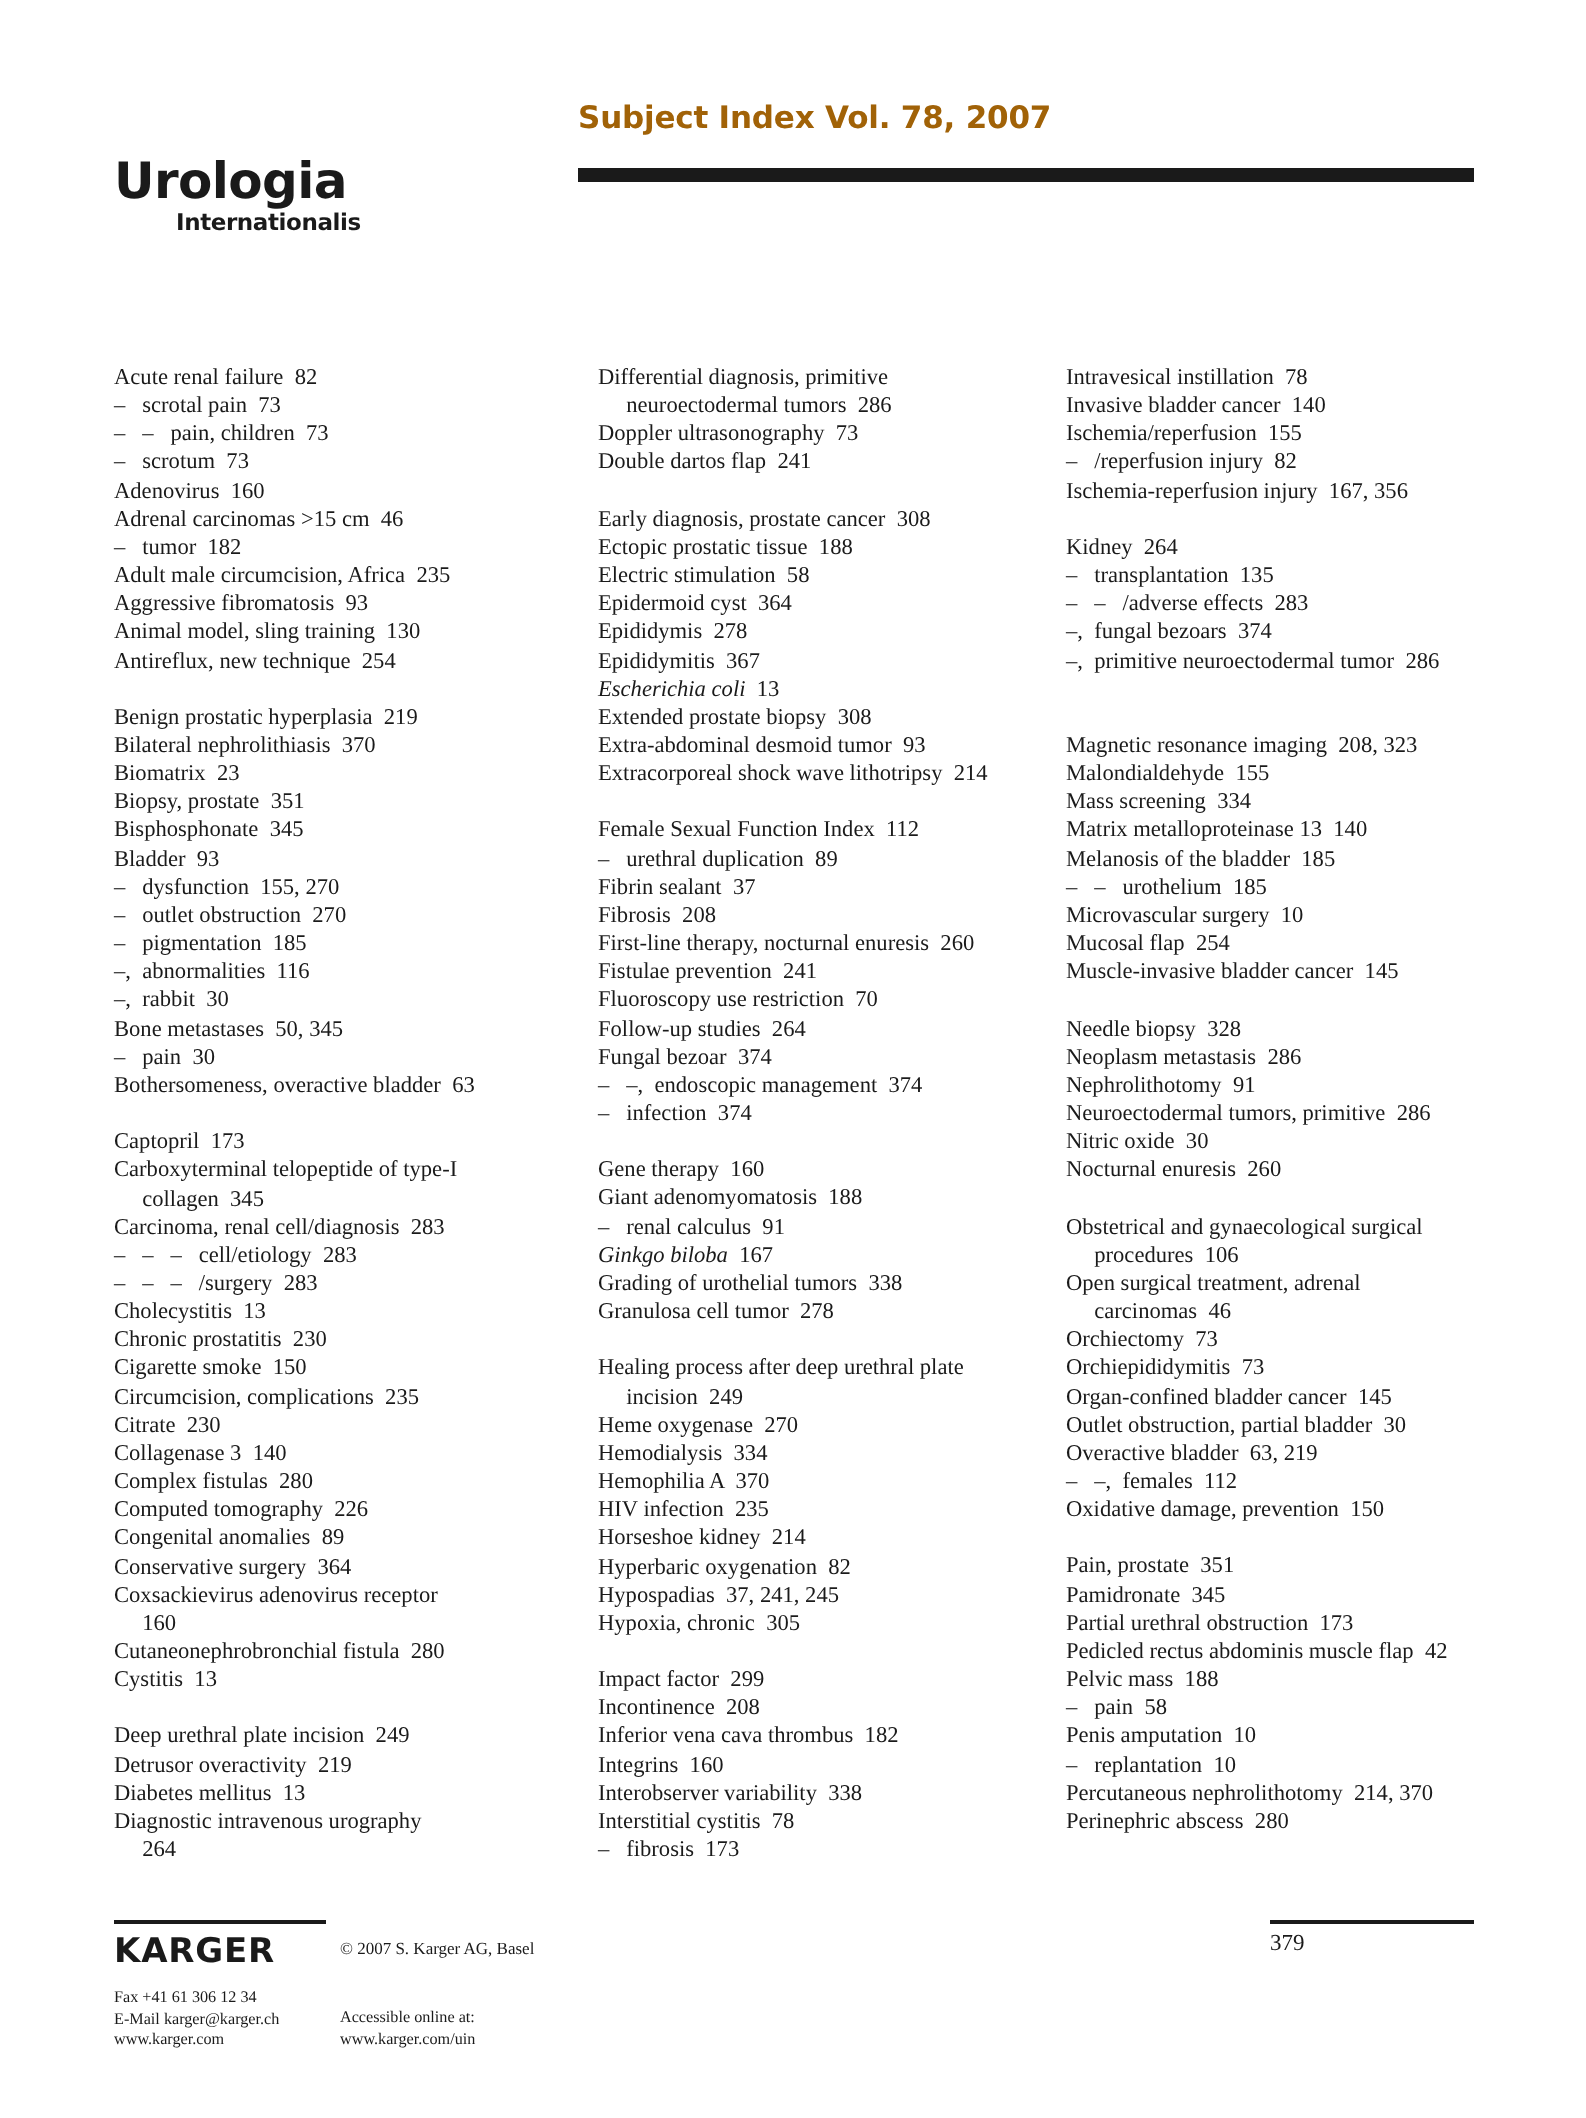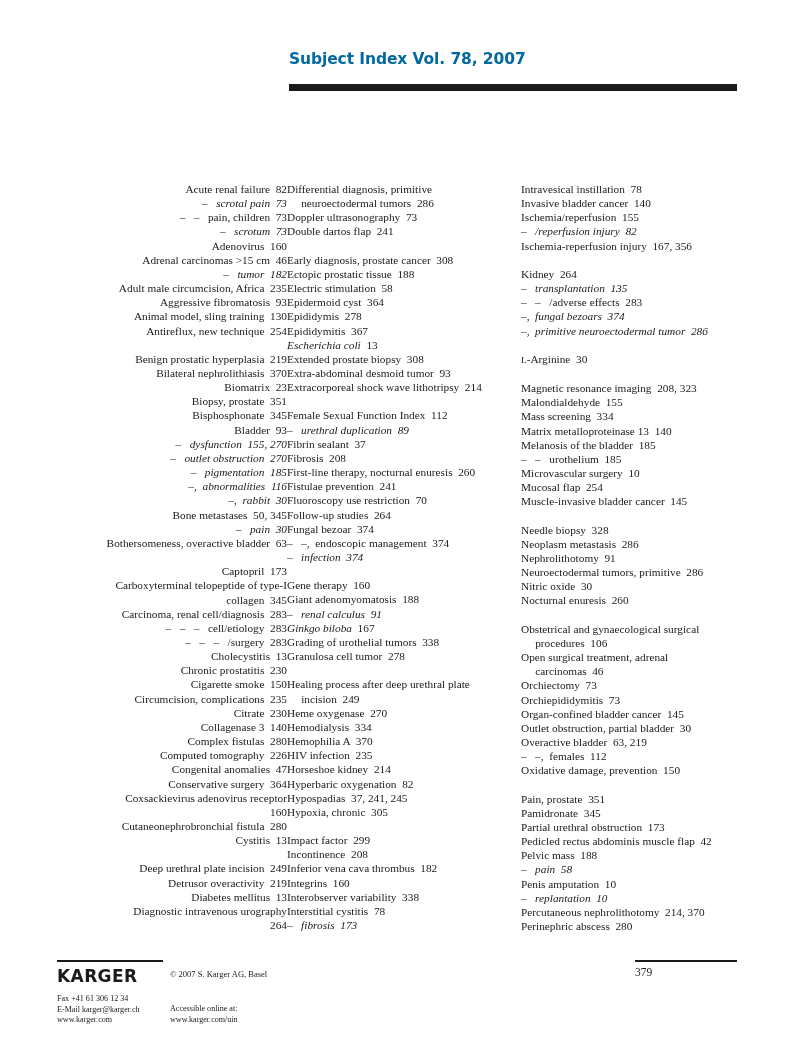--- a/index.html
+++ b/index.html
@@ -53,21 +53,21 @@
     line-height: 1;
   }
   .index-title {
     position: absolute;
     left: 289px;
     top: 50px;
     font-family: "DejaVu Sans", sans-serif;
     font-weight: bold;
     font-size: 15.5px;
     letter-spacing: -0.1px;
-    color: #0369a1;
+    color: #a16207;
   }
   .title-rule {
     position: absolute;
     left: 289px;
     top: 84px;
     width: 448px;
     height: 7px;
     background: #1a1a1a;
   }
 
@@ -77,29 +77,29 @@
     left: 0;
     top: 182px;
     width: 793px;
     display: flex;
   }
   .col {
     width: 230px;
     font-size: 11.3px;
     line-height: 14.15px;
   }
-  .col-1 { margin-left: 57px; text-align: right; }
-  .col-2 { margin-left: 0px; }
+  .col-1 { margin-left: 57px; }
+  .col-2 { margin-left: 12px; }
   .col-3 { margin-left: 4px; }
 
   .entry {
     white-space: pre-wrap;
   }
   .entry.lvl0 { padding-left: 0; text-indent: 0; }
-  .entry.lvl1 { padding-left: 0; font-style: italic; }
+  .entry.lvl1 { padding-left: 0; }
   .entry.lvl2 { padding-left: 0; }
   .gap { height: 14.15px; }
   .ital { font-style: italic; }
   .smallcap { font-size: 9.2px; }
 
   
   .footer {
     position: absolute;
     left: 0;
     top: 950px;
@@ -164,20 +164,24 @@
     color: #1a1a1a;
   }
 </style>
 </head>
 <body>
 
 <div class="page">
 
   <div class="header">
 
+    <div class="masthead">
+      <div class="masthead-main">Urologia</div>
+      <div class="masthead-sub">Internationalis</div>
+    </div>
 
     <div class="index-title">Subject Index Vol. 78, 2007</div>
 
     <div class="title-rule"></div>
   </div>
 
   <div class="columns">
     <div class="col col-1">
         <div class="entry lvl0">Acute renal failure  82</div>
         <div class="entry lvl1">–   scrotal pain  73</div>
@@ -213,21 +217,21 @@
         <div class="entry lvl2">–   –   –   cell/etiology  283</div>
         <div class="entry lvl2">–   –   –   /surgery  283</div>
         <div class="entry lvl0">Cholecystitis  13</div>
         <div class="entry lvl0">Chronic prostatitis  230</div>
         <div class="entry lvl0">Cigarette smoke  150</div>
         <div class="entry lvl0">Circumcision, complications  235</div>
         <div class="entry lvl0">Citrate  230</div>
         <div class="entry lvl0">Collagenase 3  140</div>
         <div class="entry lvl0">Complex fistulas  280</div>
         <div class="entry lvl0">Computed tomography  226</div>
-        <div class="entry lvl0">Congenital anomalies  47</div>
+        <div class="entry lvl0">Congenital anomalies  89</div>
         <div class="entry lvl0">Conservative surgery  364</div>
         <div class="entry lvl0">Coxsackievirus adenovirus receptor</div>
         <div class="entry lvl0">     160</div>
         <div class="entry lvl0">Cutaneonephrobronchial fistula  280</div>
         <div class="entry lvl0">Cystitis  13</div>
         <div class="gap"></div>
         <div class="entry lvl0">Deep urethral plate incision  249</div>
         <div class="entry lvl0">Detrusor overactivity  219</div>
         <div class="entry lvl0">Diabetes mellitus  13</div>
         <div class="entry lvl0">Diagnostic intravenous urography</div>
@@ -294,21 +298,20 @@
         <div class="entry lvl0">Ischemia/reperfusion  155</div>
         <div class="entry lvl1">–   /reperfusion injury  82</div>
         <div class="entry lvl0">Ischemia-reperfusion injury  167, 356</div>
         <div class="gap"></div>
         <div class="entry lvl0">Kidney  264</div>
         <div class="entry lvl1">–   transplantation  135</div>
         <div class="entry lvl2">–   –   /adverse effects  283</div>
         <div class="entry lvl1">–,  fungal bezoars  374</div>
         <div class="entry lvl1">–,  primitive neuroectodermal tumor  286</div>
         <div class="gap"></div>
-        <div class="entry lvl0"><span class="smallcap">L</span>-Arginine  30</div>
         <div class="gap"></div>
         <div class="entry lvl0">Magnetic resonance imaging  208, 323</div>
         <div class="entry lvl0">Malondialdehyde  155</div>
         <div class="entry lvl0">Mass screening  334</div>
         <div class="entry lvl0">Matrix metalloproteinase 13  140</div>
         <div class="entry lvl0">Melanosis of the bladder  185</div>
         <div class="entry lvl2">–   –   urothelium  185</div>
         <div class="entry lvl0">Microvascular surgery  10</div>
         <div class="entry lvl0">Mucosal flap  254</div>
         <div class="entry lvl0">Muscle-invasive bladder cancer  145</div>

